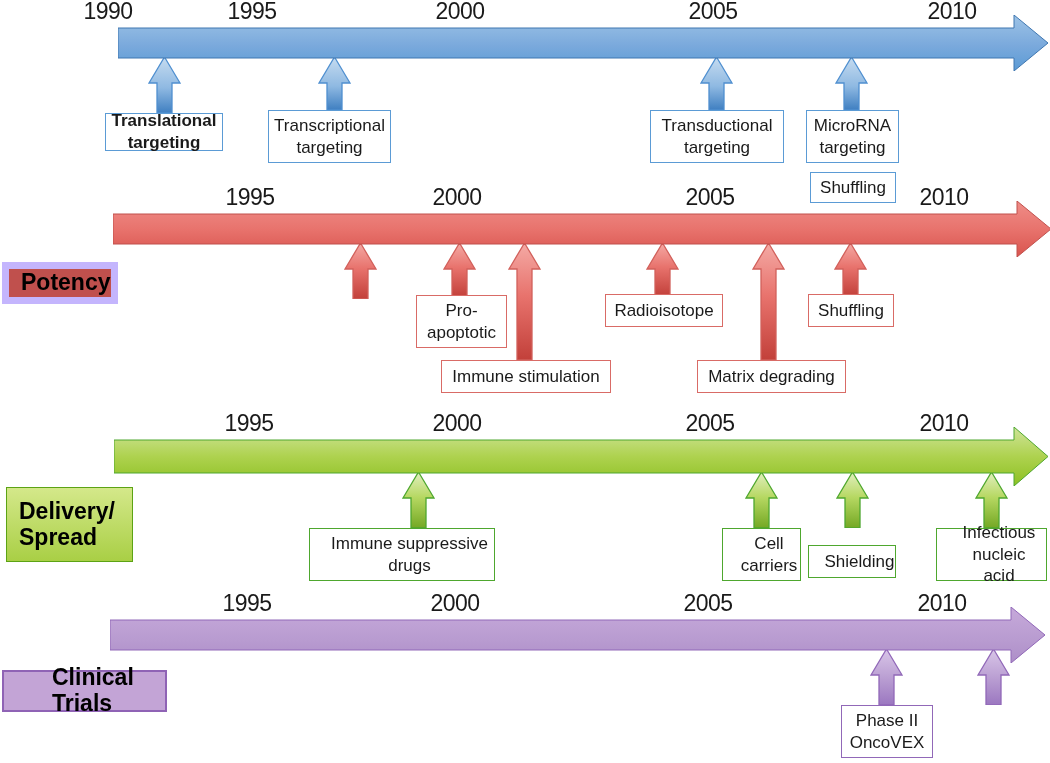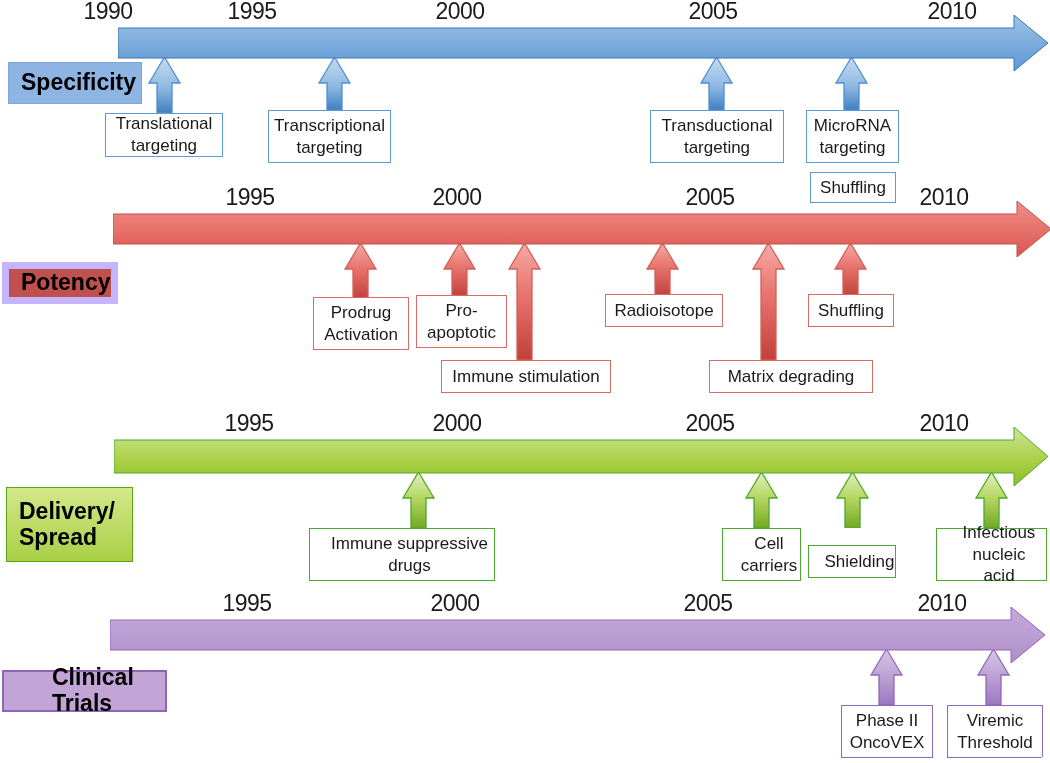--- a/index.html
+++ b/index.html
@@ -150,22 +150,21 @@
     <div class="varrow" style="left: 834.5px; top: 56px;">
       <svg width="33" height="54" viewBox="0 0 33 54">
         <path d="M 16.5 1 L 32 27 L 24 27 L 24 54 L 9 54 L 9 27 L 1 27 Z" fill="url(#gbluev)" stroke="#4f8fd0" stroke-width="1.3" stroke-linejoin="miter"></path>
       </svg>
     </div>
     <div class="timeline-arrow" style="left: 118px; top: 15px;">
       <svg width="930" height="56" viewBox="0 0 930 56">
         <path d="M 0 13 L 896 13 L 896 0 L 930 28 L 896 56 L 896 43 L 0 43 Z" fill="url(#gblue)" stroke="#3e76b0" stroke-width="1"></path>
       </svg>
     </div>
-    <div class="rowlabel blue" style="left: 8px; top: 62px; width: 134px; height: 42px;">Specificity</div>
-    <div class="ebox blue" style="left: 105px; top: 113px; width: 118px; height: 44px;">Translational
+    <div class="ebox blue" style="left: 105px; top: 113px; width: 118px; height: 38px; font-weight: bold;">Translational
 targeting</div>
     <div class="ebox blue" style="left: 268px; top: 110px; width: 123px; height: 53px;">Transcriptional
 targeting</div>
     <div class="ebox blue" style="left: 650px; top: 110px; width: 134px; height: 53px;">Transductional
 targeting</div>
     <div class="ebox blue" style="left: 806px; top: 110px; width: 93px; height: 53px;">MicroRNA
 targeting</div>
     <div class="ebox blue" style="left: 810px; top: 172px; width: 86px; height: 31px;">Shuffling</div>
     <div class="year" style="left: 250px; top: 184px;">1995</div>
     <div class="year" style="left: 457px; top: 184px;">2000</div>
@@ -200,27 +199,25 @@
       <svg width="33" height="54" viewBox="0 0 33 54">
         <path d="M 16.5 1 L 32 27 L 24 27 L 24 54 L 9 54 L 9 27 L 1 27 Z" fill="url(#gredv)" stroke="#d1605b" stroke-width="1.3" stroke-linejoin="miter"></path>
       </svg>
     </div>
     <div class="timeline-arrow" style="left: 113px; top: 201px;">
       <svg width="938" height="56" viewBox="0 0 938 56">
         <path d="M 0 13 L 904 13 L 904 0 L 938 28 L 904 56 L 904 43 L 0 43 Z" fill="url(#gred)" stroke="#c0504d" stroke-width="1"></path>
       </svg>
     </div>
     <div class="rowlabel red" style="left: 2px; top: 262px; width: 116px; height: 42px;">Potency</div>
-    <div class="ebox red" style="left: 313px; top: 297px; width: 96px; height: 53px;">Prodrug
-Activation</div>
     <div class="ebox red" style="left: 416px; top: 295px; width: 91px; height: 53px;">Pro-
 apoptotic</div>
     <div class="ebox red" style="left: 441px; top: 360px; width: 170px; height: 33px;">Immune stimulation</div>
     <div class="ebox red" style="left: 605px; top: 294px; width: 118px; height: 33px;">Radioisotope</div>
-    <div class="ebox red" style="left: 697px; top: 360px; width: 164px; height: 33px; margin-left: 12px;">Matrix degrading</div>
+    <div class="ebox red" style="left: 697px; top: 360px; width: 149px; height: 33px;">Matrix degrading</div>
     <div class="ebox red" style="left: 808px; top: 294px; width: 86px; height: 33px;">Shuffling</div>
     <div class="year" style="left: 249px; top: 410px;">1995</div>
     <div class="year" style="left: 457px; top: 410px;">2000</div>
     <div class="year" style="left: 710px; top: 410px;">2005</div>
     <div class="year" style="left: 944px; top: 410px;">2010</div>
     <div class="varrow" style="left: 401.5px; top: 471px;">
       <svg width="33" height="57" viewBox="0 0 33 57">
         <path d="M 16.5 1 L 32 27 L 24 27 L 24 57 L 9 57 L 9 27 L 1 27 Z" fill="url(#ggreenv)" stroke="#4ea72e" stroke-width="1.3" stroke-linejoin="miter"></path>
       </svg>
     </div>
@@ -268,15 +265,13 @@
       </svg>
     </div>
     <div class="timeline-arrow" style="left: 110px; top: 607px;">
       <svg width="935" height="56" viewBox="0 0 935 56">
         <path d="M 0 13 L 901 13 L 901 0 L 935 28 L 901 56 L 901 43 L 0 43 Z" fill="url(#gpurple)" stroke="#9168b8" stroke-width="1"></path>
       </svg>
     </div>
     <div class="rowlabel purple" style="left: 2px; top: 670px; width: 165px; height: 42px;">Clinical Trials</div>
     <div class="ebox purple" style="left: 841px; top: 705px; width: 92px; height: 53px;">Phase II
 OncoVEX</div>
-    <div class="ebox purple" style="left: 947px; top: 705px; width: 96px; height: 53px;">Viremic
-Threshold</div>
   </div>
 
 </body></html>

